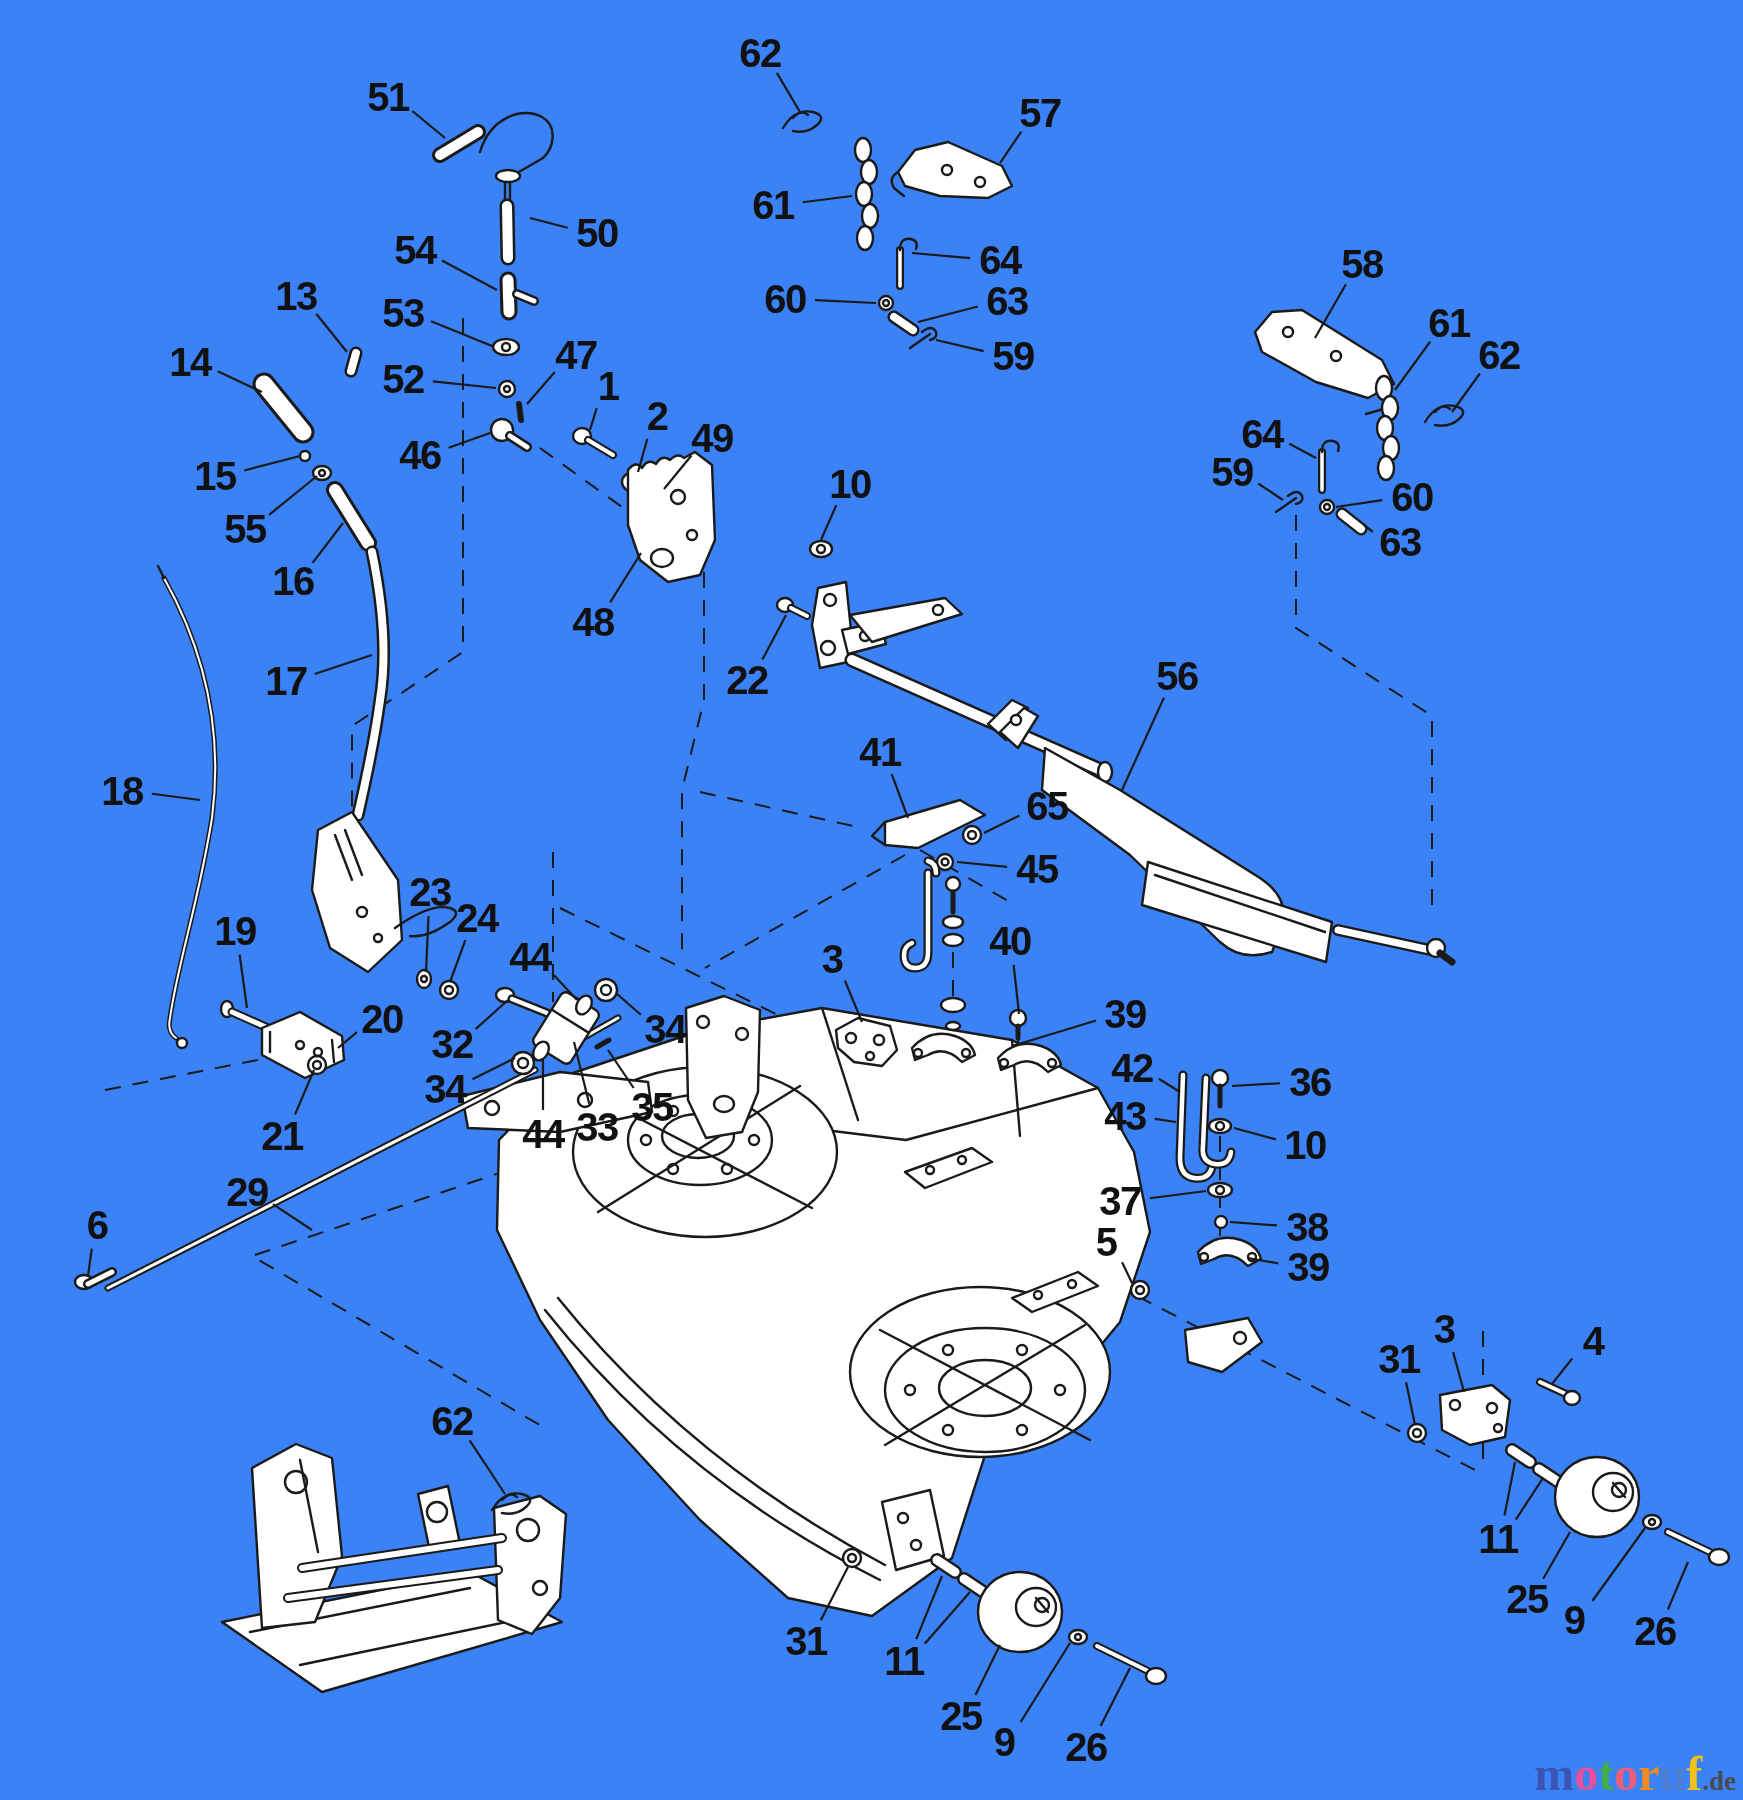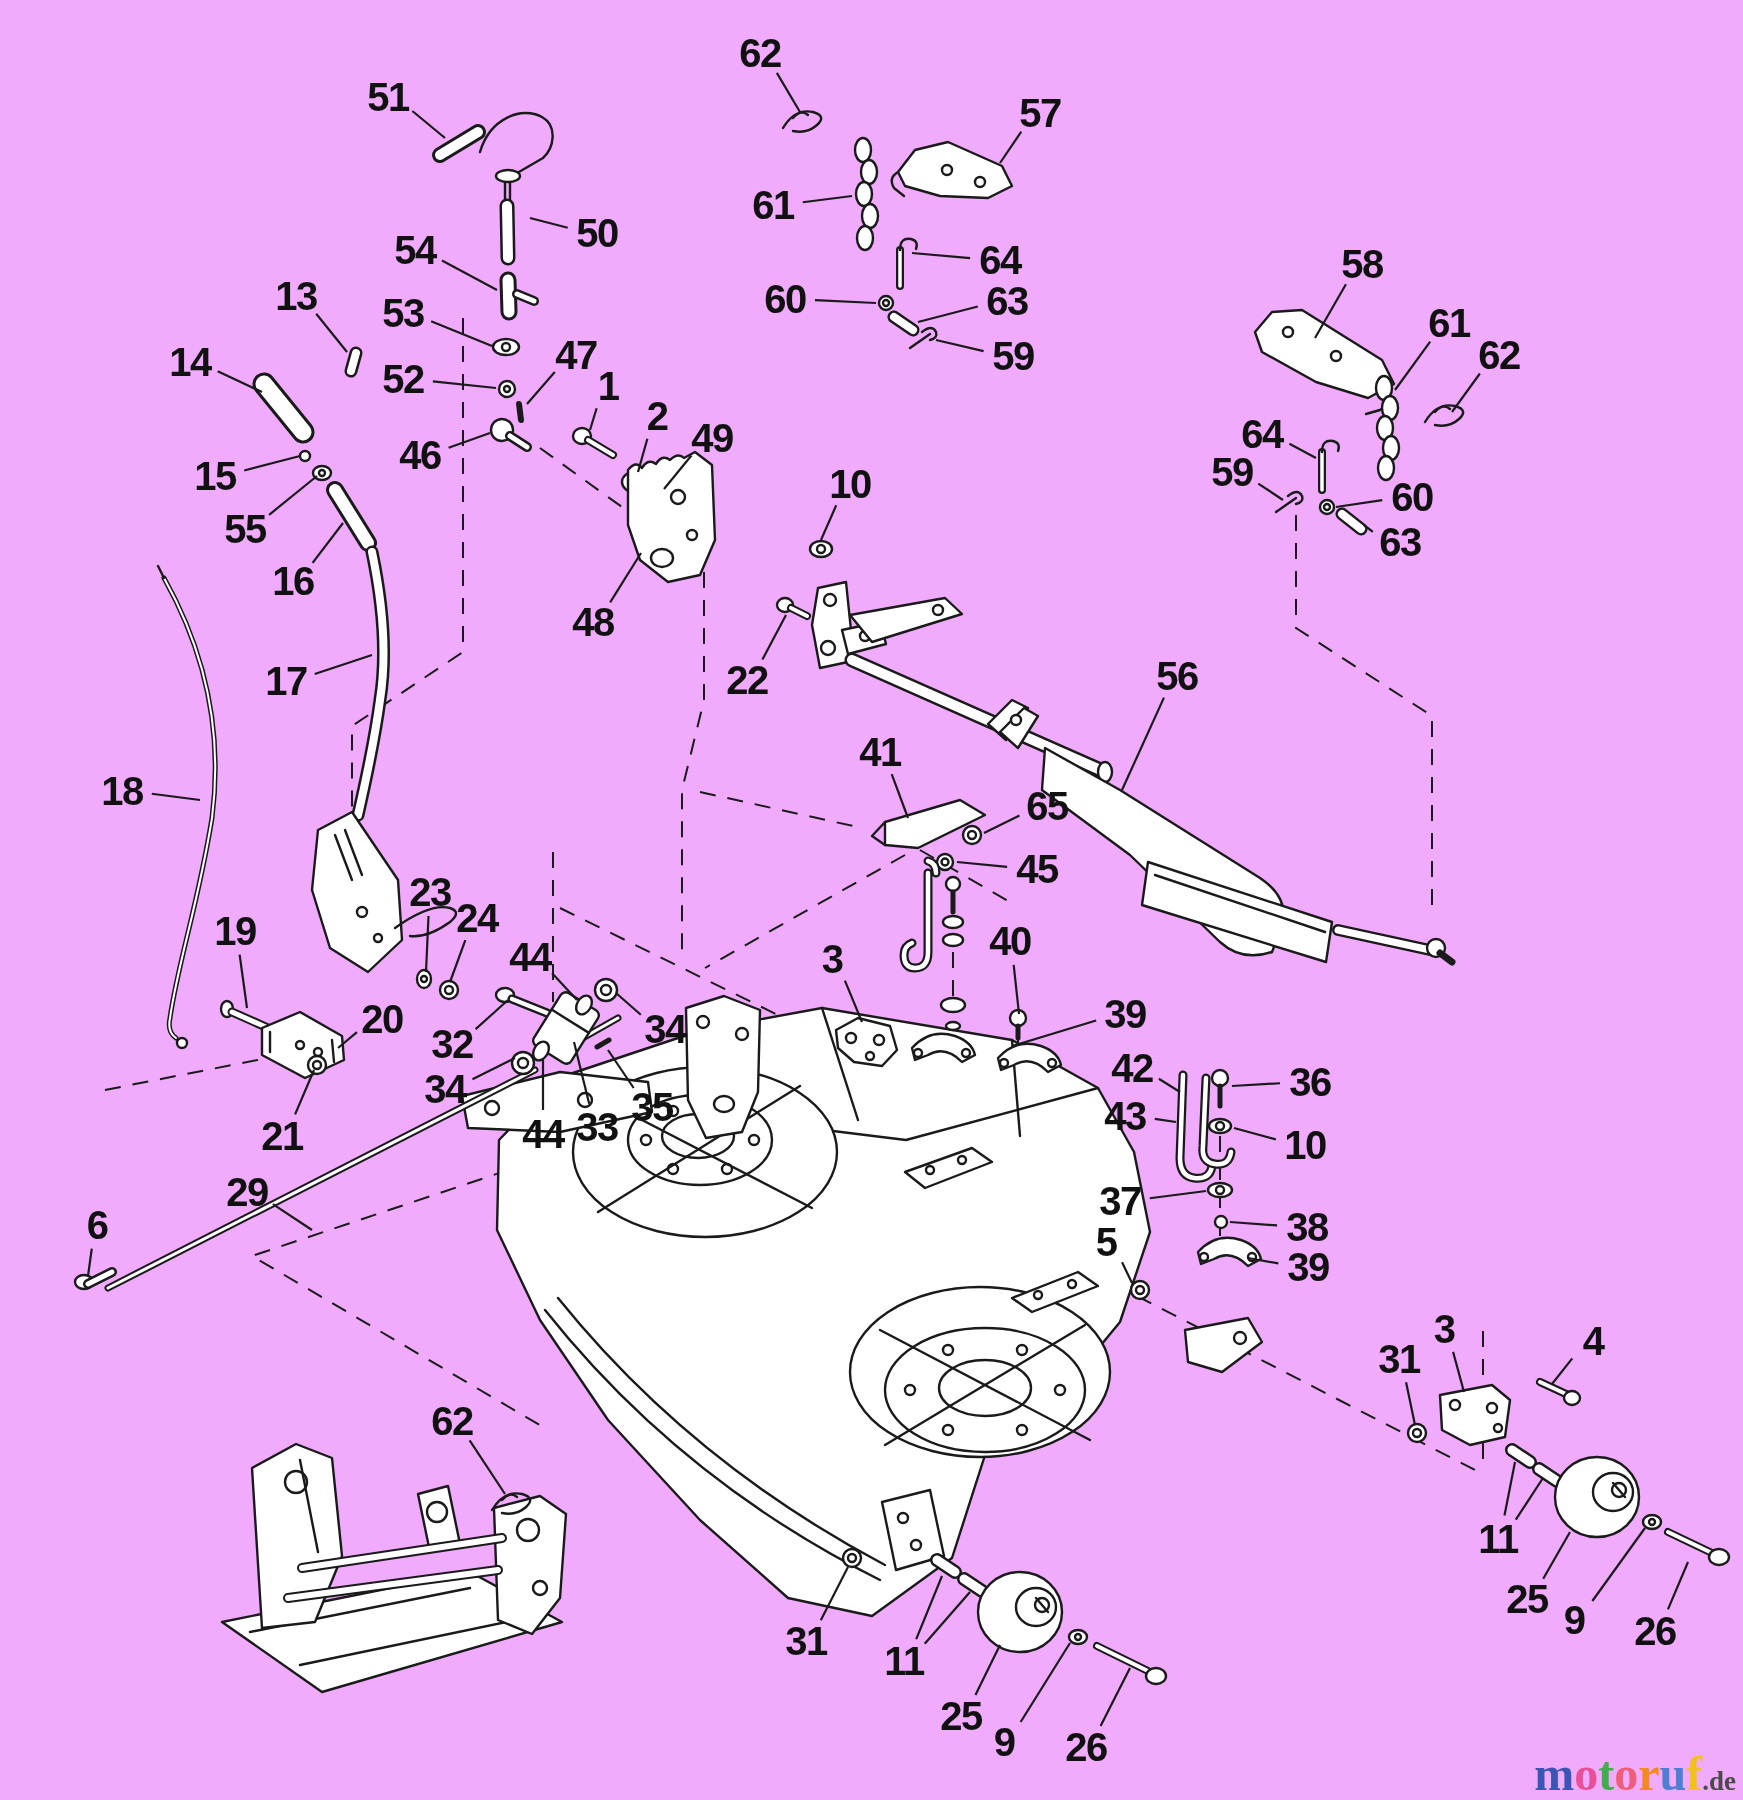--- a/index.html
+++ b/index.html
@@ -1,16 +1,16 @@
 <!DOCTYPE html>
 <html><head>
 <meta charset="utf-8">
 <style>
   html,body{margin:0;padding:0;background:#fff;}
-  .stage{position:relative;width:1743px;height:1800px;background:#f0abfc;overflow:hidden;
+  .stage{position:relative;width:1743px;height:1800px;background:#3b82f6;overflow:hidden;
          font-family:"Liberation Sans",sans-serif;}
   svg{position:absolute;left:0;top:0;}
   svg *{vector-effect:none;}
   .ln{stroke:#1a1a1a;fill:none;stroke-width:2.4;stroke-linecap:round;stroke-linejoin:round;}
   .fw{stroke:#1a1a1a;fill:#ffffff;stroke-width:2.4;stroke-linejoin:round;}
   .tube{stroke:#1a1a1a;fill:none;stroke-linecap:round;stroke-linejoin:round;}
   .core{stroke:#ffffff;fill:none;stroke-linecap:round;stroke-linejoin:round;}
   .dash{stroke:#1a1a1a;fill:none;stroke-width:2;stroke-dasharray:16 12;stroke-linecap:butt;}
   .callout-text{font-family:"Liberation Sans",sans-serif;font-weight:700;font-size:40px;
                 fill:#111;letter-spacing:-1.5px;}

